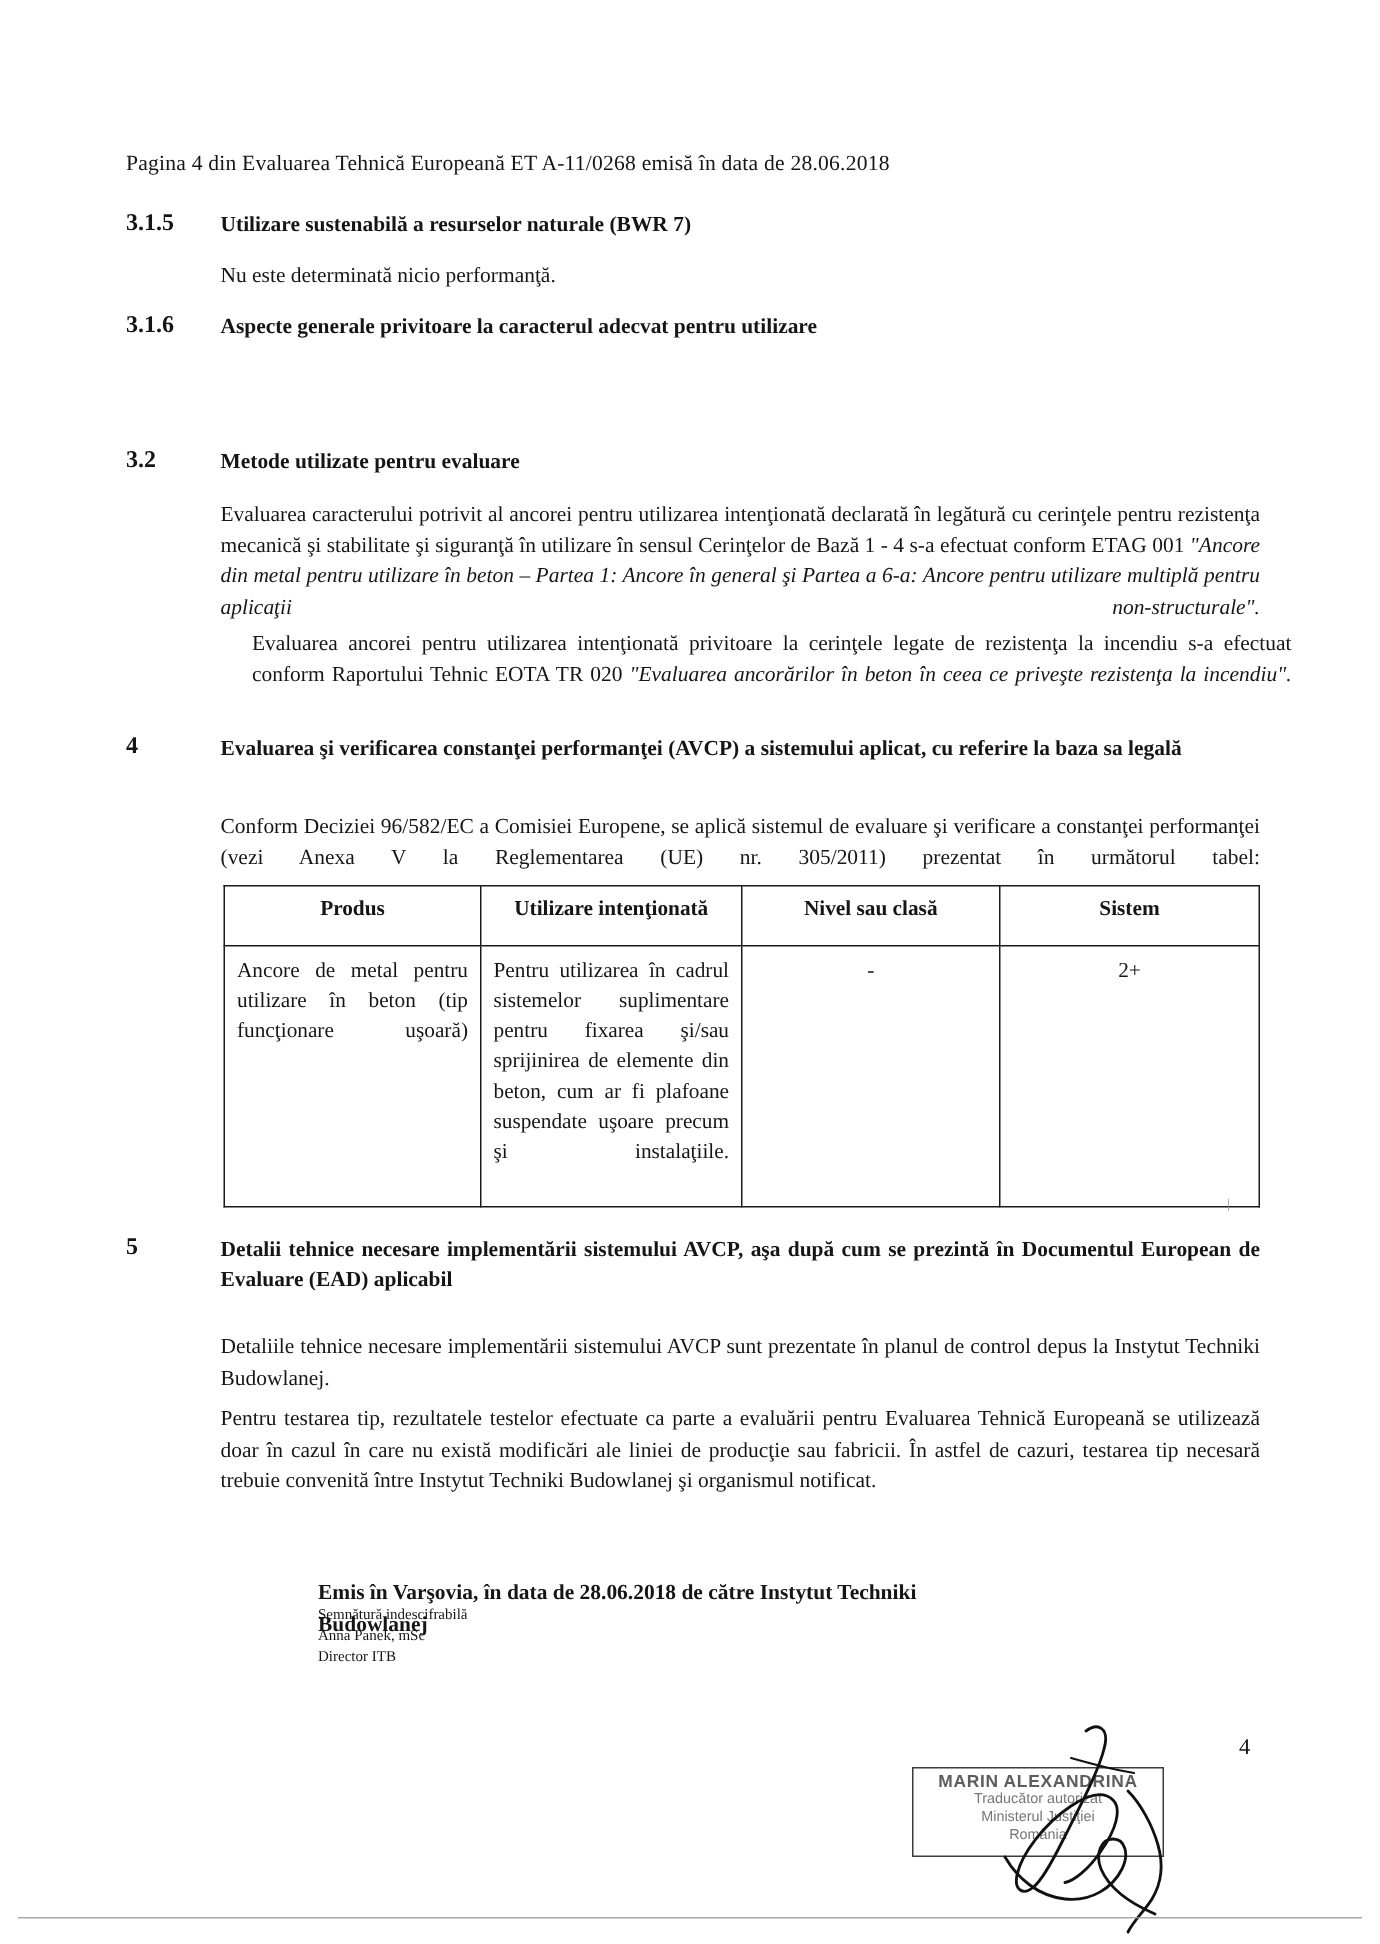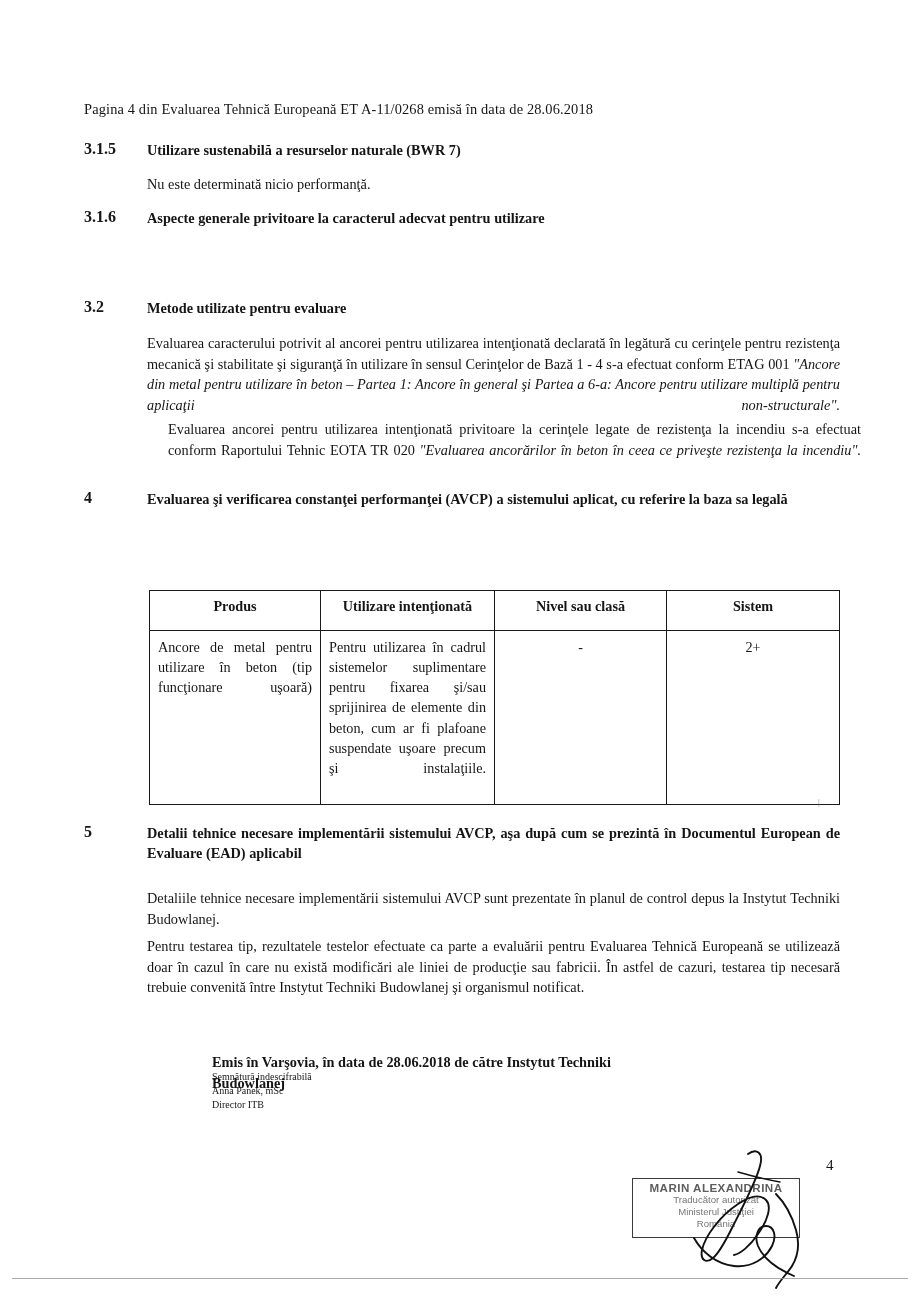--- a/index.html
+++ b/index.html
@@ -107,21 +107,21 @@
     top: 1070px;
     width: 560px;
     text-align: left;
     font-size: 10px;
     line-height: 1.42;
   }
 
   
   .stamp-area {
     position: absolute;
-    left: 628px; top: 1146px;
+    left: 604px; top: 1146px;
     width: 250px; height: 140px;
   }
   .stamp-box {
     position: absolute;
     left: 4px; top: 32px;
     width: 168px; height: 60px;
     border: 1.3px solid #3b3b3b;
     font-family: "Liberation Sans", "DejaVu Sans", sans-serif;
     color: #6f6f6f;
     text-align: center;
@@ -186,20 +186,21 @@
   </div>
 
   <div class="para last-justify" style="top:419px;margin-left:21px;">
     <span>Evaluarea ancorei pentru utilizarea intenţionată privitoare la cerinţele legate de rezistenţa la incendiu s-a efectuat conform Raportului Tehnic EOTA TR 020 </span><i>"Evaluarea ancorărilor în beton în ceea ce priveşte rezistenţa la incendiu".</i>
   </div>
 
   <div class="sec" style="top:489px;">
     <span class="num">4</span>
     <span class="title">Evaluarea şi verificarea constanţei performanţei (AVCP) a sistemului aplicat, cu referire la baza sa legală</span>
   </div>
+  <div class="para last-justify" style="top:541px;">Conform Deciziei 96/582/EC a Comisiei Europene, se aplică sistemul de evaluare şi verificare a constanţei performanţei (vezi Anexa V la Reglementarea (UE) nr. 305/2011) prezentat în următorul tabel:</div>
 
   <table class="avcp-table">
     <thead>
       <tr>
         <th class="col-a">Produs</th>
         <th class="col-b">Utilizare intenţionată</th>
         <th class="col-c">Nivel sau clasă</th>
         <th class="col-d">Sistem</th>
       </tr>
     </thead>

